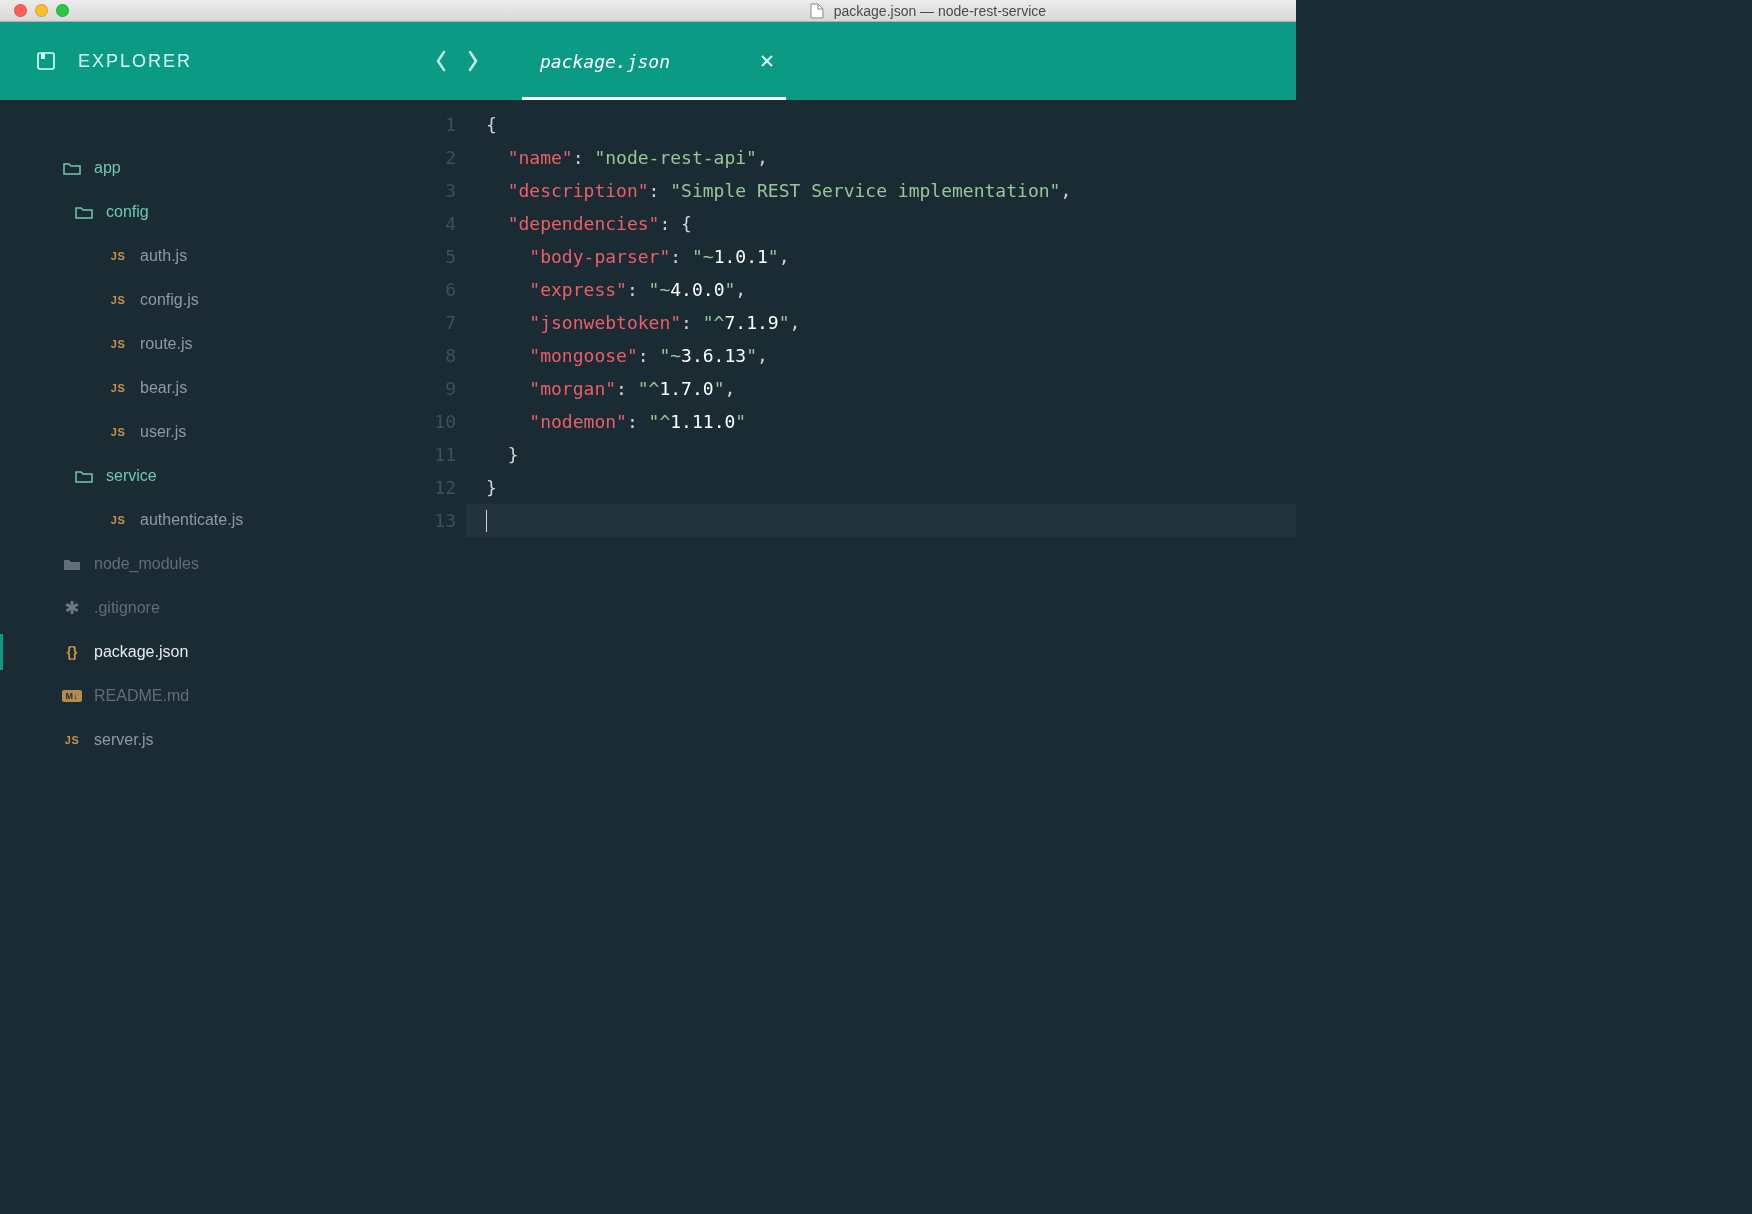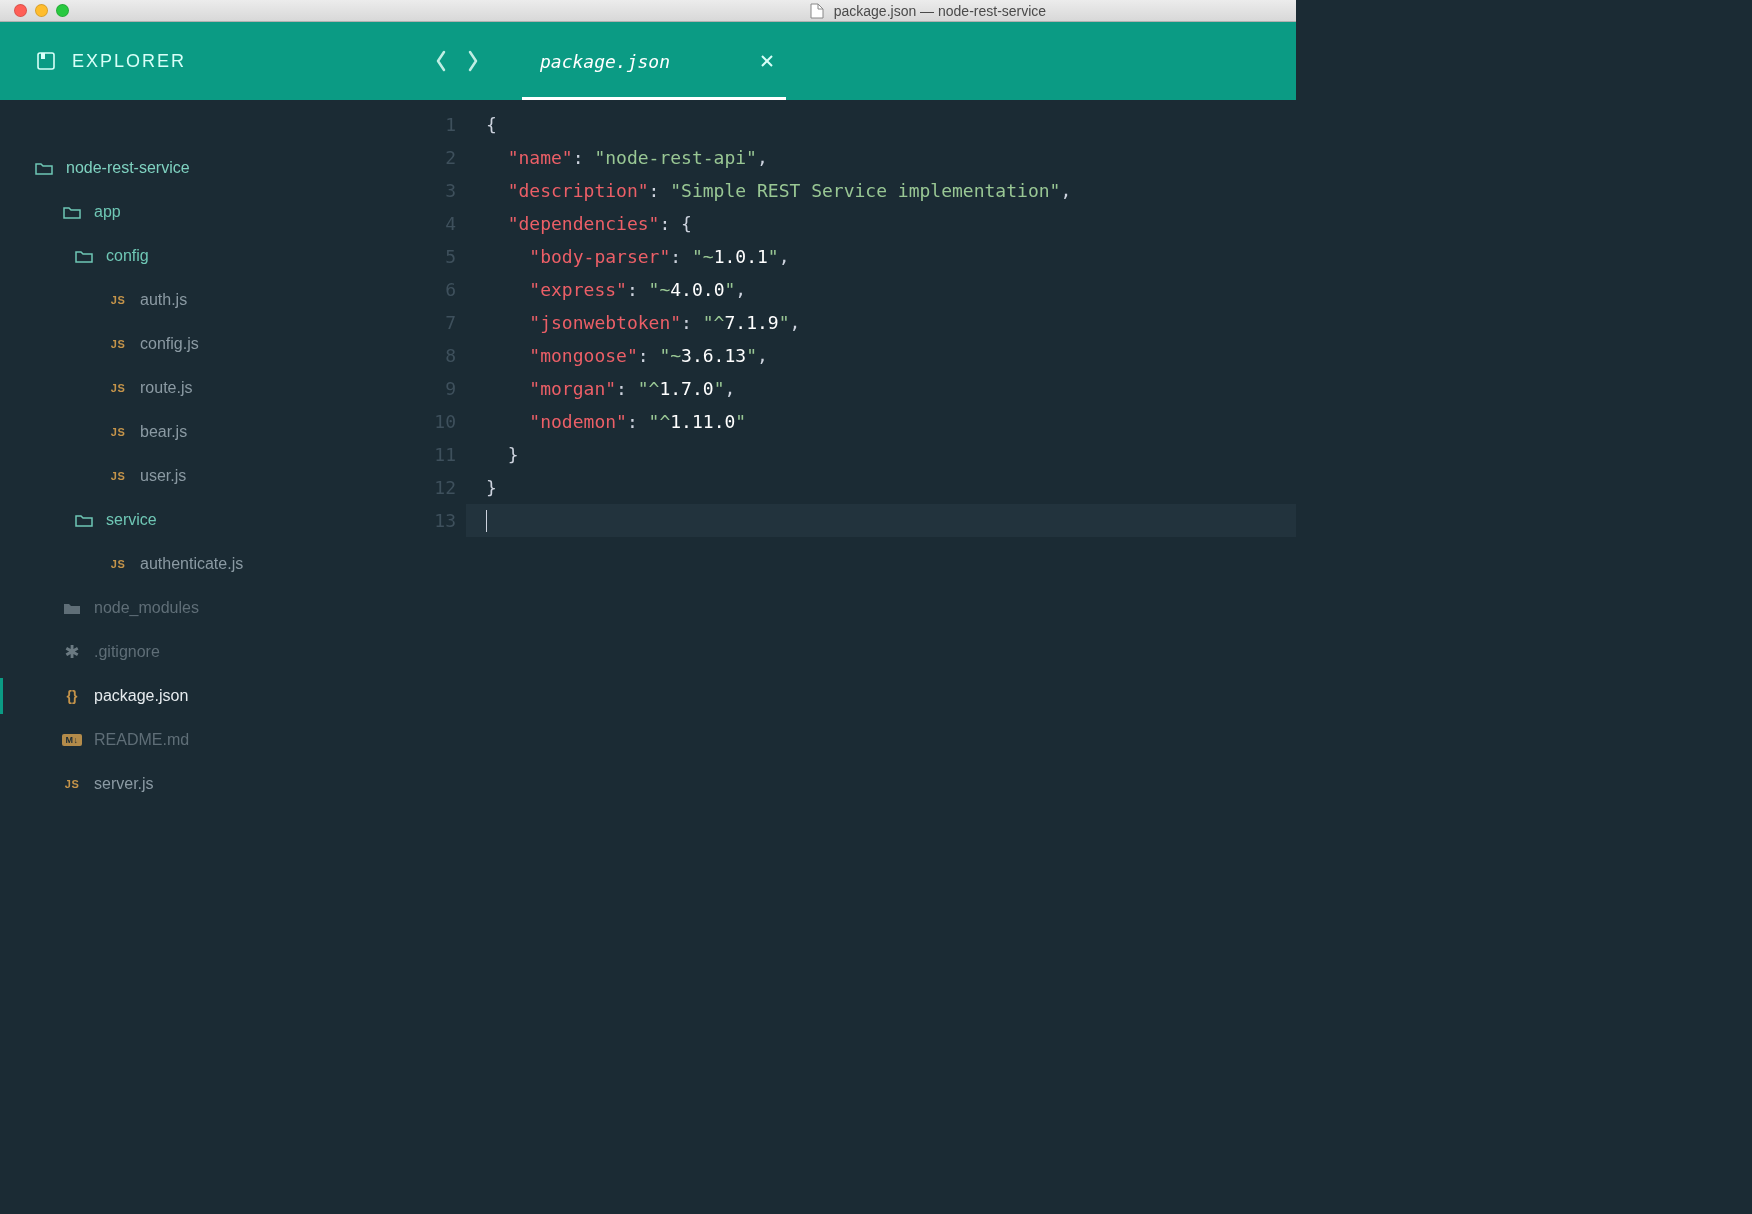--- a/index.html
+++ b/index.html
@@ -36,21 +36,21 @@
   
   .sidebar {
     width: 410px;
     background:#1b2b34;
     color:#c0cdd6;
     display:flex; flex-direction:column;
     font-size:15px;
   }
   .sidebar-header {
     height:78px; background:#0b9b84;
-    display:flex; align-items:center; gap:16px;
+    display:flex; align-items:center; gap:22px;
     padding-left:36px;
     color:#d8fff8;
     letter-spacing:2px; font-weight:500; font-size:18px;
   }
   .sidebar-header .panel-icon svg { width:20px; height:20px; display:block; }
 
   .tree { padding-top:46px; font-size:16px; }
   .tree-row {
     display:flex; align-items:center; height:44px; gap:12px;
     cursor:default; white-space:nowrap;
@@ -160,28 +160,20 @@
     <div class="sidebar-header">
       <span class="panel-icon">
         <svg viewBox="0 0 20 20">
             <rect x="2" y="2" width="16" height="16" rx="2" fill="none" stroke="#d8fff8" stroke-width="1.6"></rect>
             <rect x="5" y="2" width="4" height="6" fill="#d8fff8"></rect>
           </svg>
       </span>
       <span>EXPLORER</span>
     </div>
     <div class="tree" id="tree">
-        <div class="tree-row ind-0 folder root">
-  <span class="icon folder-open-icon">
-    <svg viewBox="0 0 18 14">
-              <path d="M1 3h5l2 2h9v8H1z" fill="none" stroke="#6fc7b5" stroke-width="1.5"></path>
-            </svg>
-  </span>
-<span class="label">node-rest-service</span>
-        </div>
         <div class="tree-row ind-1 folder">
   <span class="icon folder-open-icon">
     <svg viewBox="0 0 18 14">
               <path d="M1 3h5l2 2h9v8H1z" fill="none" stroke="#6fc7b5" stroke-width="1.5"></path>
             </svg>
   </span>
 <span class="label">app</span>
         </div>
         <div class="tree-row ind-2 folder">
   <span class="icon folder-open-icon">

